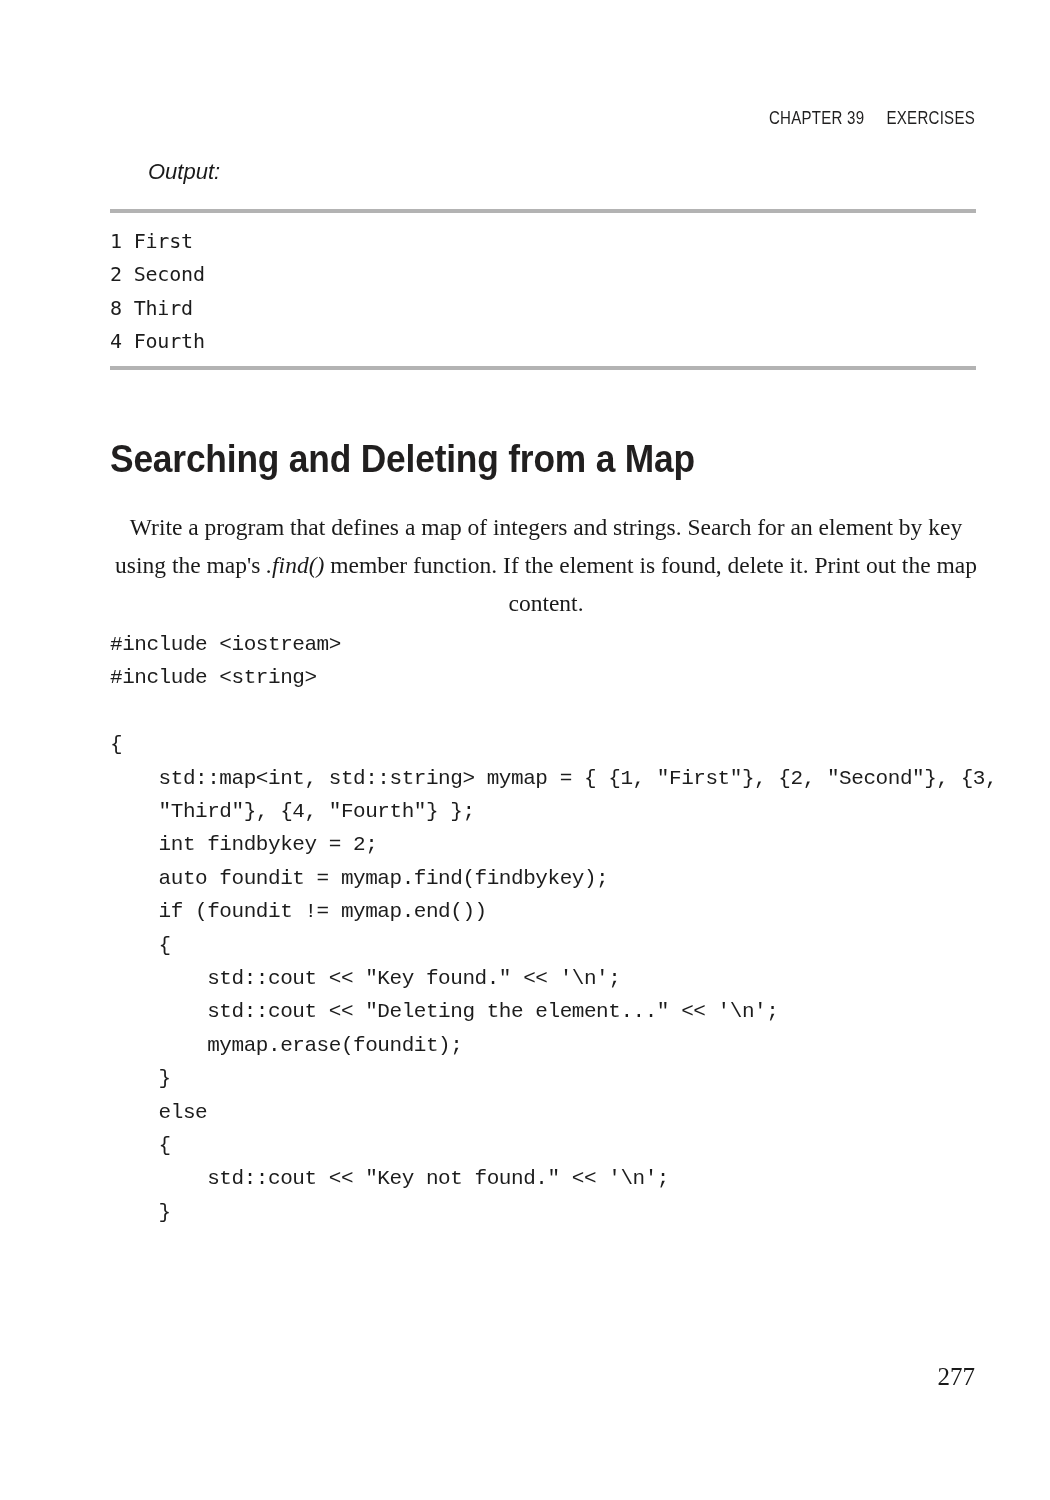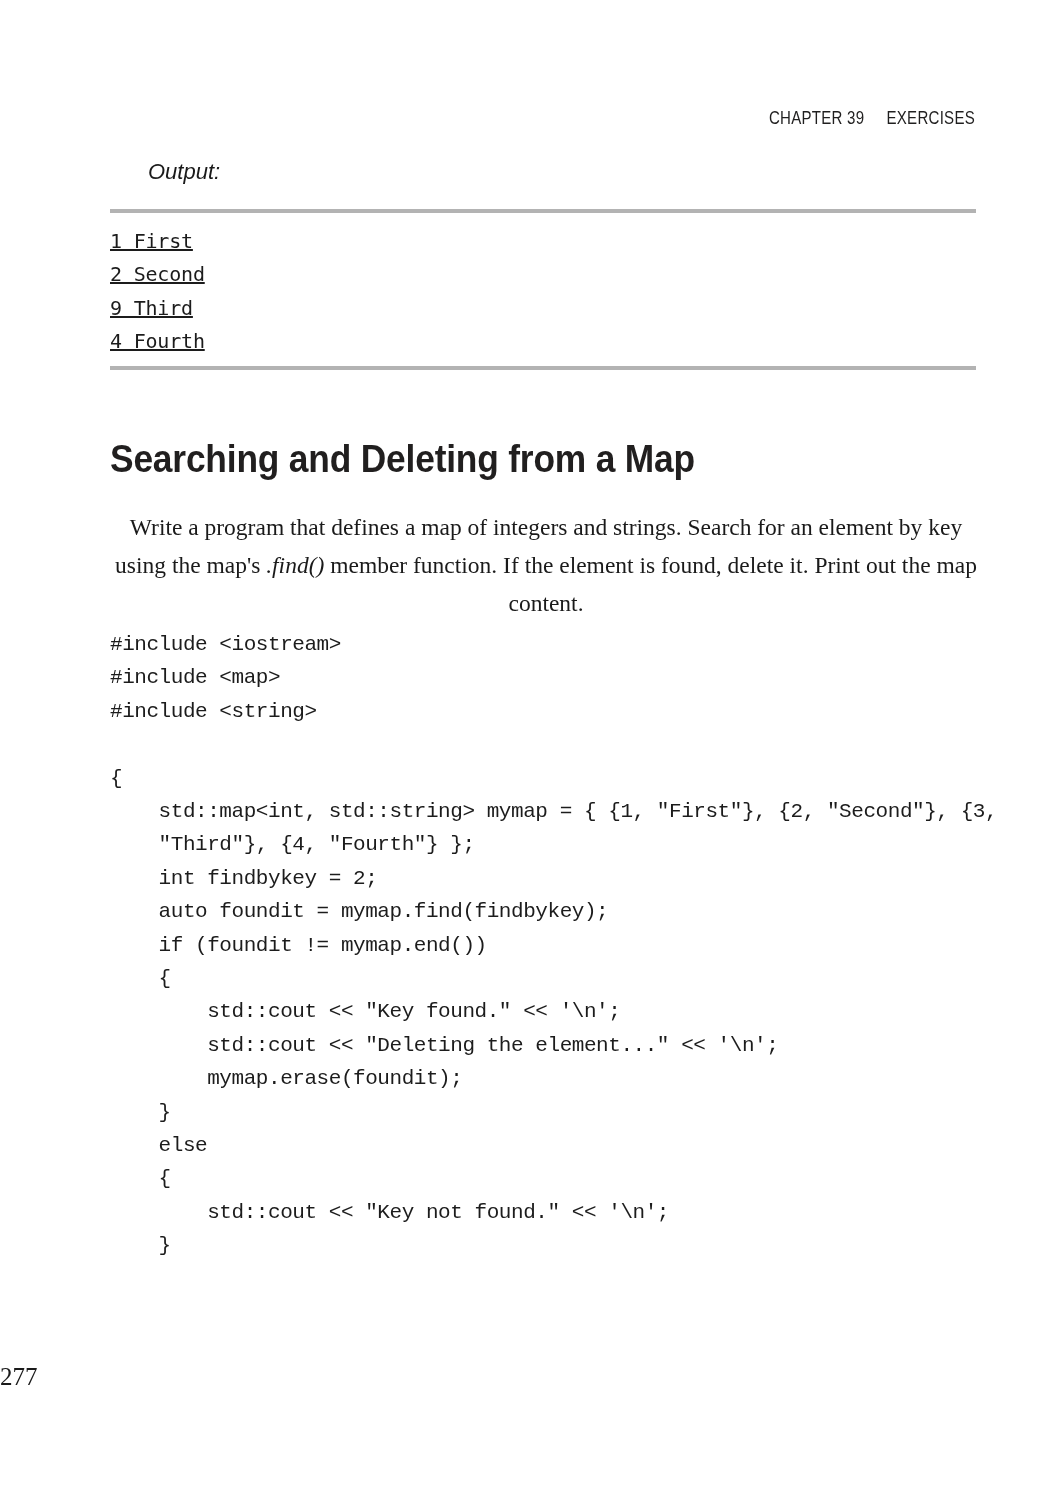--- a/index.html
+++ b/index.html
@@ -69,21 +69,20 @@
   .listing-body {
     padding-top: 12px;
   }
   .listing-line {
     font-family: "DejaVu Sans Mono", monospace;
     font-size: 20px;
     line-height: 33.4px;
     color: #1c1c1c;
     white-space: pre;
     letter-spacing: -0.2px;
-    text-decoration: underline;
   }
 
   
   .section-heading {
     position: absolute;
     top: 438px;
     left: 110px;
     font-family: "Liberation Sans", sans-serif;
     font-weight: bold;
     font-size: 38px;
@@ -129,53 +128,52 @@
   .code-line.blank {
     height: 33.4px;
   }
 
   
   .folio {
     position: absolute;
     top: 1363px;
     left: 0;
     width: 975px;
-    text-align: left;
+    text-align: right;
     font-family: "Liberation Serif", serif;
     font-size: 25px;
     color: #1a1a1a;
   }
 </style>
 </head>
 <body>
 
 <div class="page">
 
   <div class="running-head">CHAPTER 39     EXERCISES</div>
 
   <div class="output-label">Output:</div>
 
   <div class="listing">
     <div class="rule"></div>
     <div class="listing-body">
       <div class="listing-line">1 First</div>
       <div class="listing-line">2 Second</div>
-      <div class="listing-line">9 Third</div>
+      <div class="listing-line">8 Third</div>
       <div class="listing-line">4 Fourth</div>
     </div>
     <div class="rule rule-bottom"></div>
   </div>
 
   <div class="section-heading">Searching and Deleting from a Map</div>
 
   <div class="body-paragraph"><span>Write a program that defines a map of integers and strings. Search for an element by key using the map's </span><i>.find()</i><span> member function. If the element is found, delete it. Print out the map content.</span></div>
 
   <div class="code-block">
     <div class="code-line">#include &lt;iostream&gt;</div>
-    <div class="code-line">#include &lt;map&gt;</div>
     <div class="code-line">#include &lt;string&gt;</div>
     <div class="code-line blank"></div>
     <div class="code-line">{</div>
     <div class="code-line">    std::map&lt;int, std::string&gt; mymap = { {1, "First"}, {2, "Second"}, {3,</div>
     <div class="code-line">    "Third"}, {4, "Fourth"} };</div>
     <div class="code-line">    int findbykey = 2;</div>
     <div class="code-line">    auto foundit = mymap.find(findbykey);</div>
     <div class="code-line">    if (foundit != mymap.end())</div>
     <div class="code-line">    {</div>
     <div class="code-line">        std::cout &lt;&lt; "Key found." &lt;&lt; '\n';</div>

